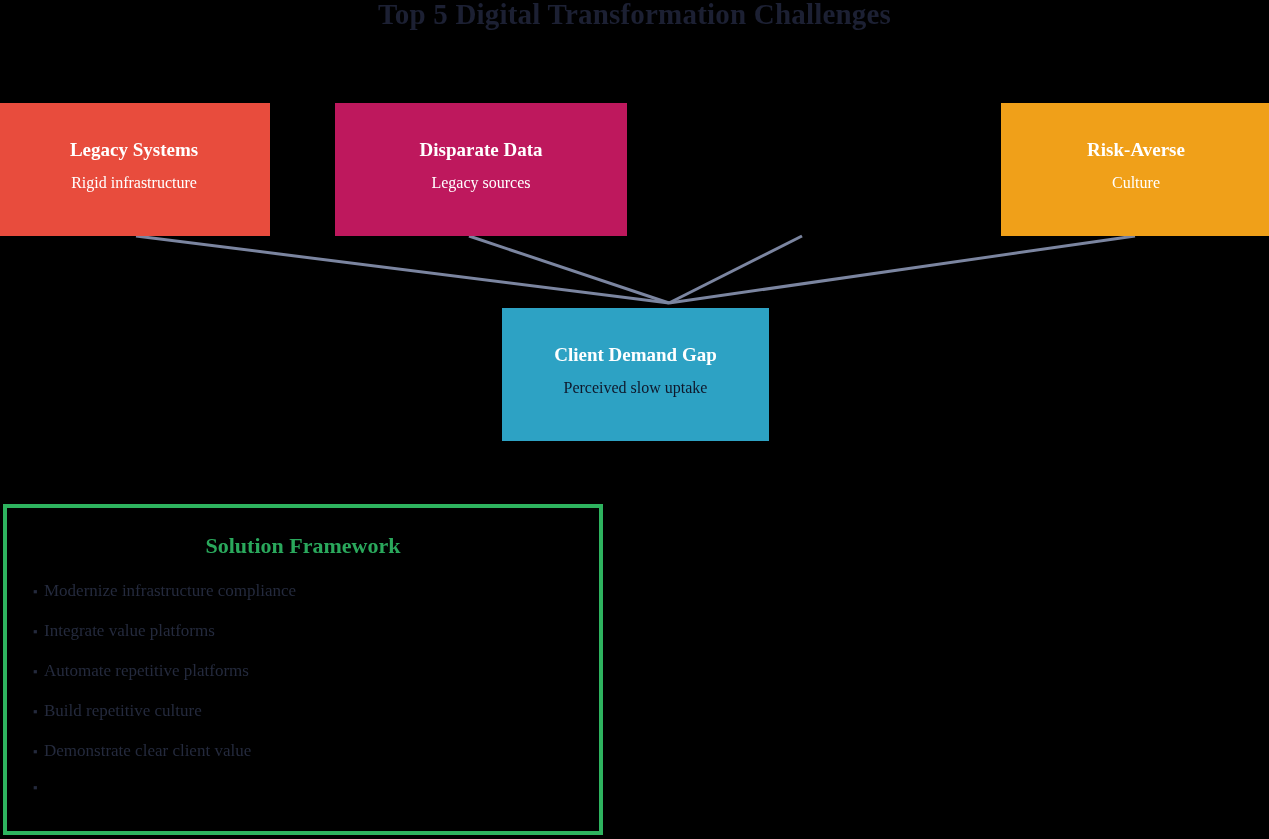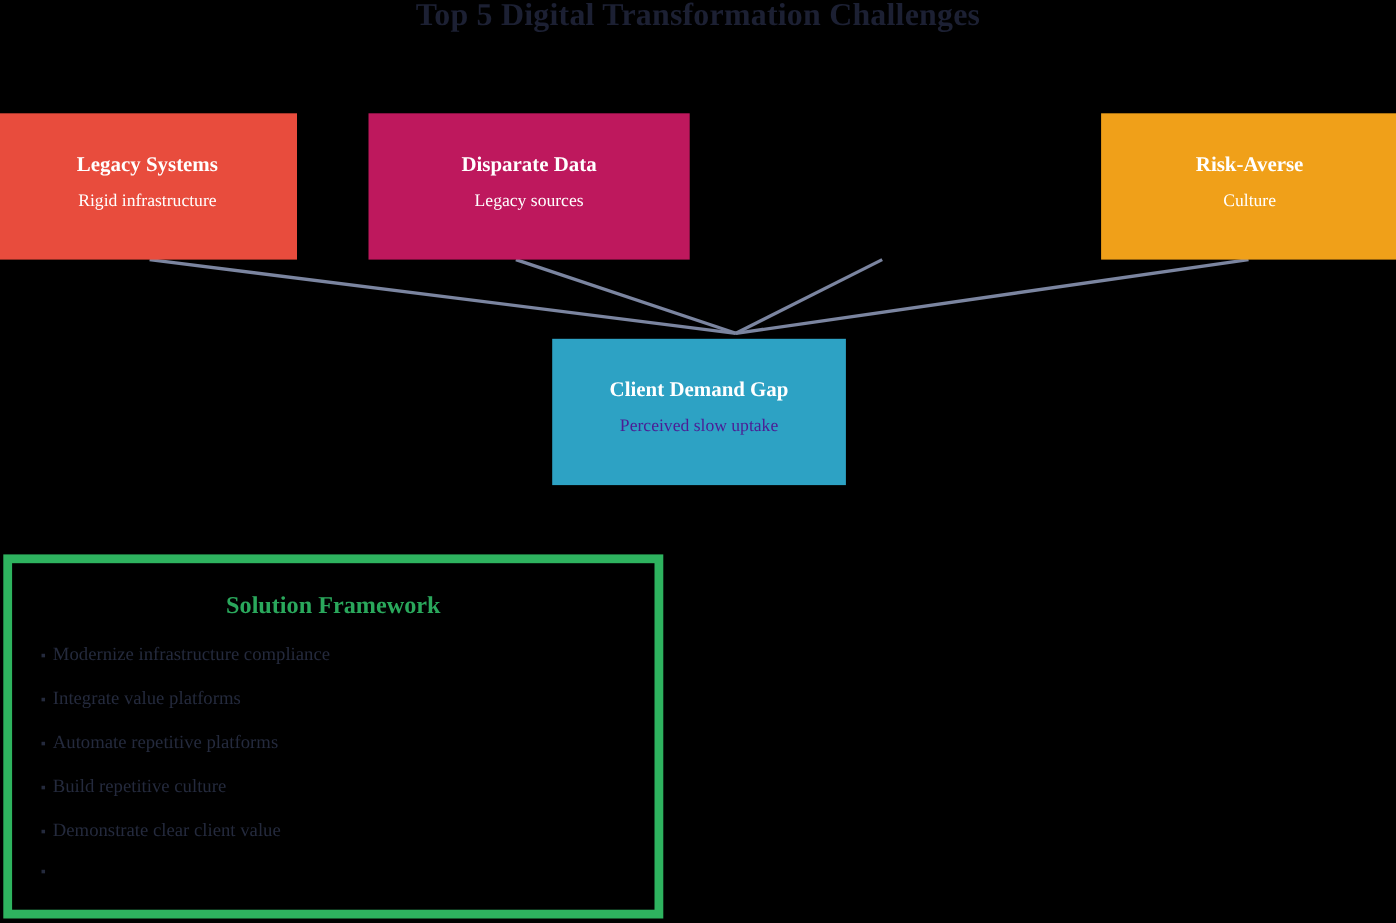--- a/index.html
+++ b/index.html
@@ -77,41 +77,41 @@
     color: #ffffff;
     white-space: nowrap;
   }
   #center-box .box-sub {
     position: absolute;
     left: 0;
     right: 0;
     top: 71px;
     text-align: center;
     font-size: 16px;
-    color: #4c1d95;
+    color: #0f172a;
     white-space: nowrap;
   }
 
   #connectors {
     position: absolute;
     left: 0;
     top: 0;
     width: 1269px;
     height: 839px;
     pointer-events: none;
   }
 
   #solution-panel {
     position: absolute;
     left: 3px;
     top: 504px;
     width: 600px;
     height: 331px;
     box-sizing: border-box;
-    border: 8px solid #a21caf;
+    border: 4px solid #a21caf;
     background: #000000;
     padding-left: 12px;
   }
   #solution-heading {
     position: absolute;
     left: 0;
     right: 0;
     top: 25px;
     text-align: center;
     font-size: 22px;

